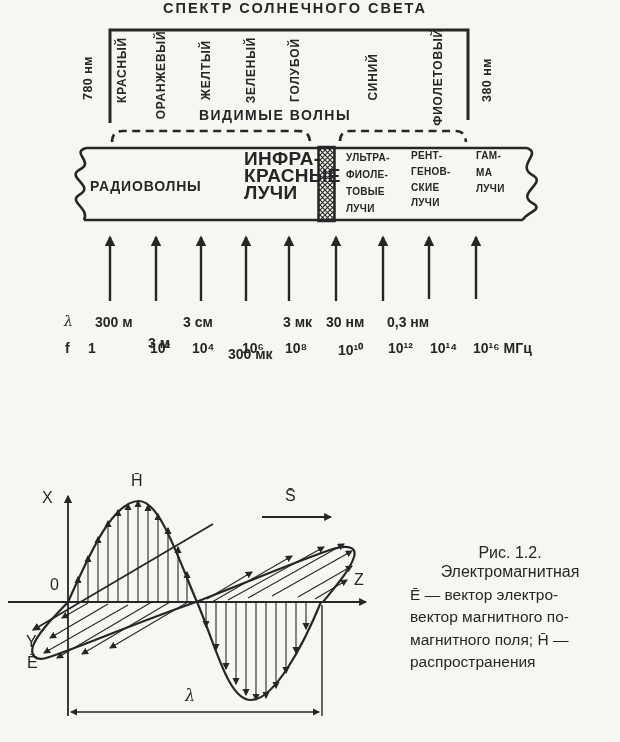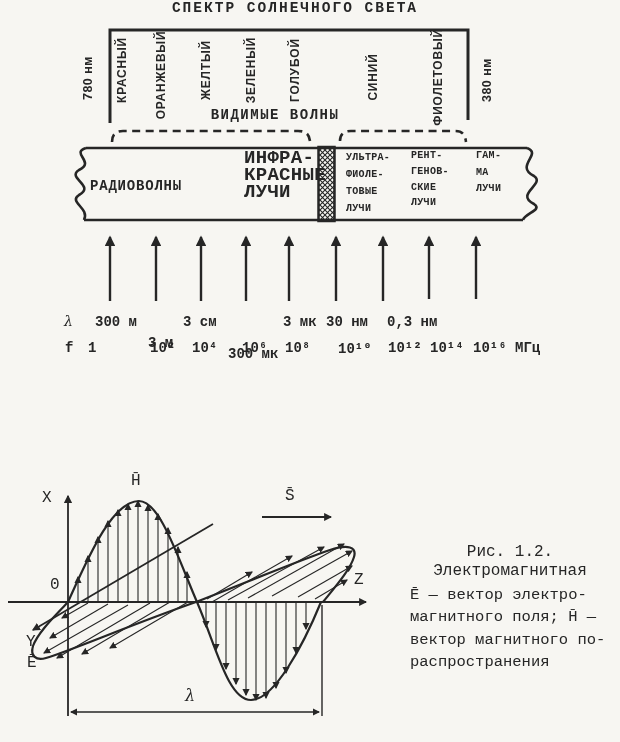--- a/index.html
+++ b/index.html
@@ -1,19 +1,19 @@
 <!DOCTYPE html>
 <html><head>
 <meta charset="utf-8">
 <style>
   html,body{margin:0;padding:0;}
   body{width:620px;height:742px;background:#f7f6f2;font-family:"Liberation Sans",sans-serif;color:#262626;}
   #page{position:relative;width:620px;height:742px;overflow:hidden;}
   svg{position:absolute;left:0;top:0;}
-  .abs{position:absolute;white-space:nowrap;font-family:Liberation Mono, monospace;}
+  .abs{position:absolute;white-space:nowrap;}
   .vlabel{position:absolute;white-space:nowrap;transform:translate(-50%,-50%) rotate(-90deg);
           font-size:12px;font-weight:700;letter-spacing:0.8px;}
   .nmlabel{position:absolute;white-space:nowrap;transform:translate(-50%,-50%) rotate(-90deg);
           font-size:12.5px;font-weight:600;letter-spacing:0.5px;}
   .title{font-size:14.5px;font-weight:600;letter-spacing:2px;text-align:center;}
   .visible{font-size:14px;font-weight:600;letter-spacing:1.5px;text-align:center;}
   .bandtxt{font-size:10px;font-weight:600;letter-spacing:0.3px;line-height:17px;}
   .scale{font-size:14px;font-weight:600;}
   .cap1{font-size:16px;text-align:center;letter-spacing:0.3px;}
   .axlbl{font-size:16px;font-weight:500;}
@@ -204,19 +204,19 @@
   <span class="abs axlbl" style="left:131px;top:472px;">H̄</span>
   <span class="abs axlbl" style="left:27px;top:654px;">Ē</span>
   <span class="abs axlbl" style="left:285px;top:487px;">S̄</span>
   <span class="abs axlbl lam" style="left:185px;top:686px;font-size:16px;">λ</span>
 
   <div class="abs cap2" style="left:410px;top:543px;white-space:normal;">
     <div class="ttl">Рис. 1.2.</div>
     <div class="ttl">Электромагнитная</div>
     <div style="margin-top:3px;">
       <div>Ē — вектор электро-</div>
+      <div>вектор магнитного по-</div>
       <div>магнитного поля; H̄ —</div>
-      <div>вектор магнитного по-</div>
       <div>распространения</div>
     </div>
   </div>
 
 </div>
 
 </body></html>

